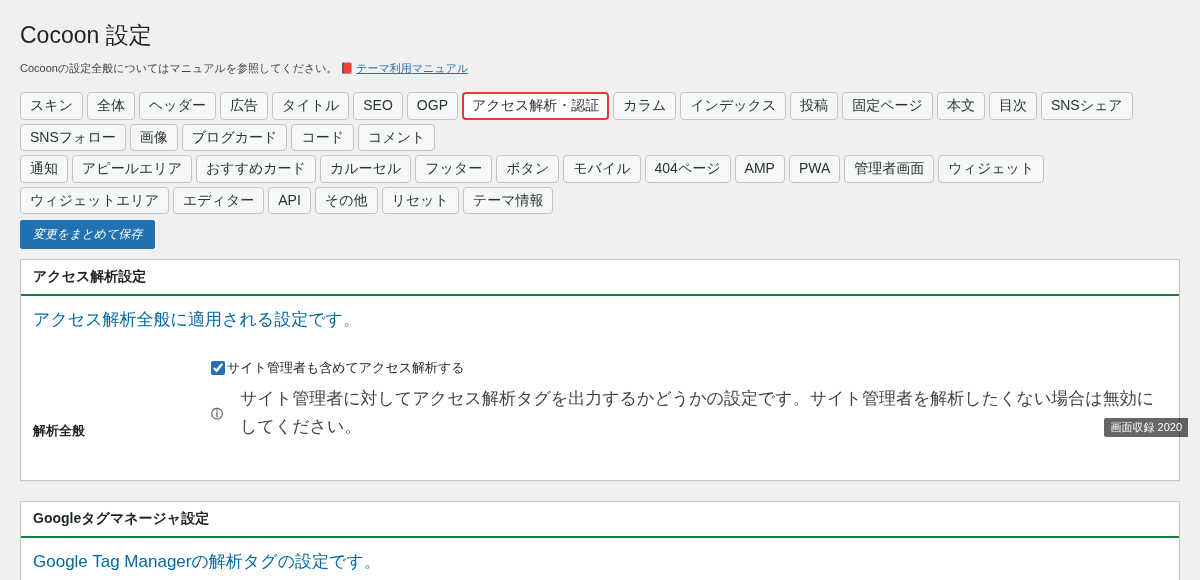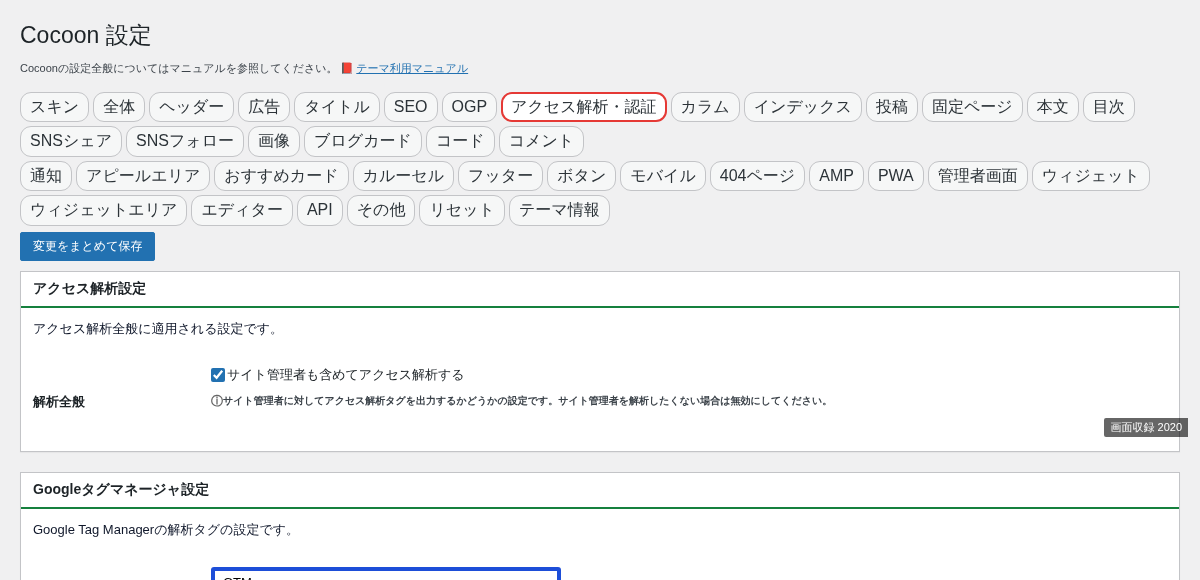--- a/index.html
+++ b/index.html
@@ -38,63 +38,64 @@
     .tab-row {
       display: flex;
       flex-wrap: wrap;
       gap: 4px;
       margin-bottom: 4px;
     }
     .tab {
       border: 1px solid #c3c4c7;
       background: #f6f7f7;
       padding: 3px 9px;
-      font-size: 16px;
+      font-size: 14px;
       color: #2c3338;
       cursor: pointer;
-      border-radius: 11px;
+      border-radius: 4px;
       white-space: nowrap;
       line-height: 1.4;
     }
     .tab.active {
       border: 2px solid #e53935;
       background: #fff;
       padding: 2px 8px;
     }
     .save-button {
       display: inline-block;
       background: #2271b1;
       color: #fff;
       border: 1px solid #2271b1;
       padding: 5px 12px;
       font-size: 12px;
       cursor: pointer;
       margin-top: 2px;
       margin-bottom: 10px;
       border-radius: 2px;
+      font-style: italic;
     }
     .postbox {
       background: #fff;
       border: 1px solid #c3c4c7;
       box-shadow: 0 1px 1px rgba(0,0,0,.04);
       margin-bottom: 20px;
     }
     .postbox-header {
       border-bottom: 2px solid #15803d;
       padding: 8px 12px;
       font-size: 14px;
       font-weight: 700;
       color: #1d2327;
     }
     .postbox-inside {
       padding: 12px;
     }
     .section-desc {
-      font-size: 13px;
-      color: #0f172a;
+      font-size: 17px;
+      color: #0369a1;
       margin-bottom: 18px;
     }
     .form-row {
       display: flex;
       align-items: flex-end;
       padding: 10px 0 28px 0;
     }
     .form-label {
       width: 178px;
       flex-shrink: 0;
@@ -111,27 +112,26 @@
       align-items: center;
       gap: 2px;
       margin-bottom: 8px;
       font-size: 13px;
     }
     .checkbox-line input[type="checkbox"] {
       width: 14px; height: 14px;
       accent-color: #2271b1;
     }
     .help-line {
-      font-size: 10px;
+      font-size: 17px;
       color: #3c434a;
       display: flex;
       align-items: center;
-      gap: 0;
+      gap: 17px;
       line-height: 1.6;
-      font-weight: bold;
     }
     .info-icon::before {
       content: "ⓘ";
       font-size: 12px;
       color: #666;
       font-weight: 700;
     }
     .text-input {
       width: 350px;
       padding: 4px 8px;

